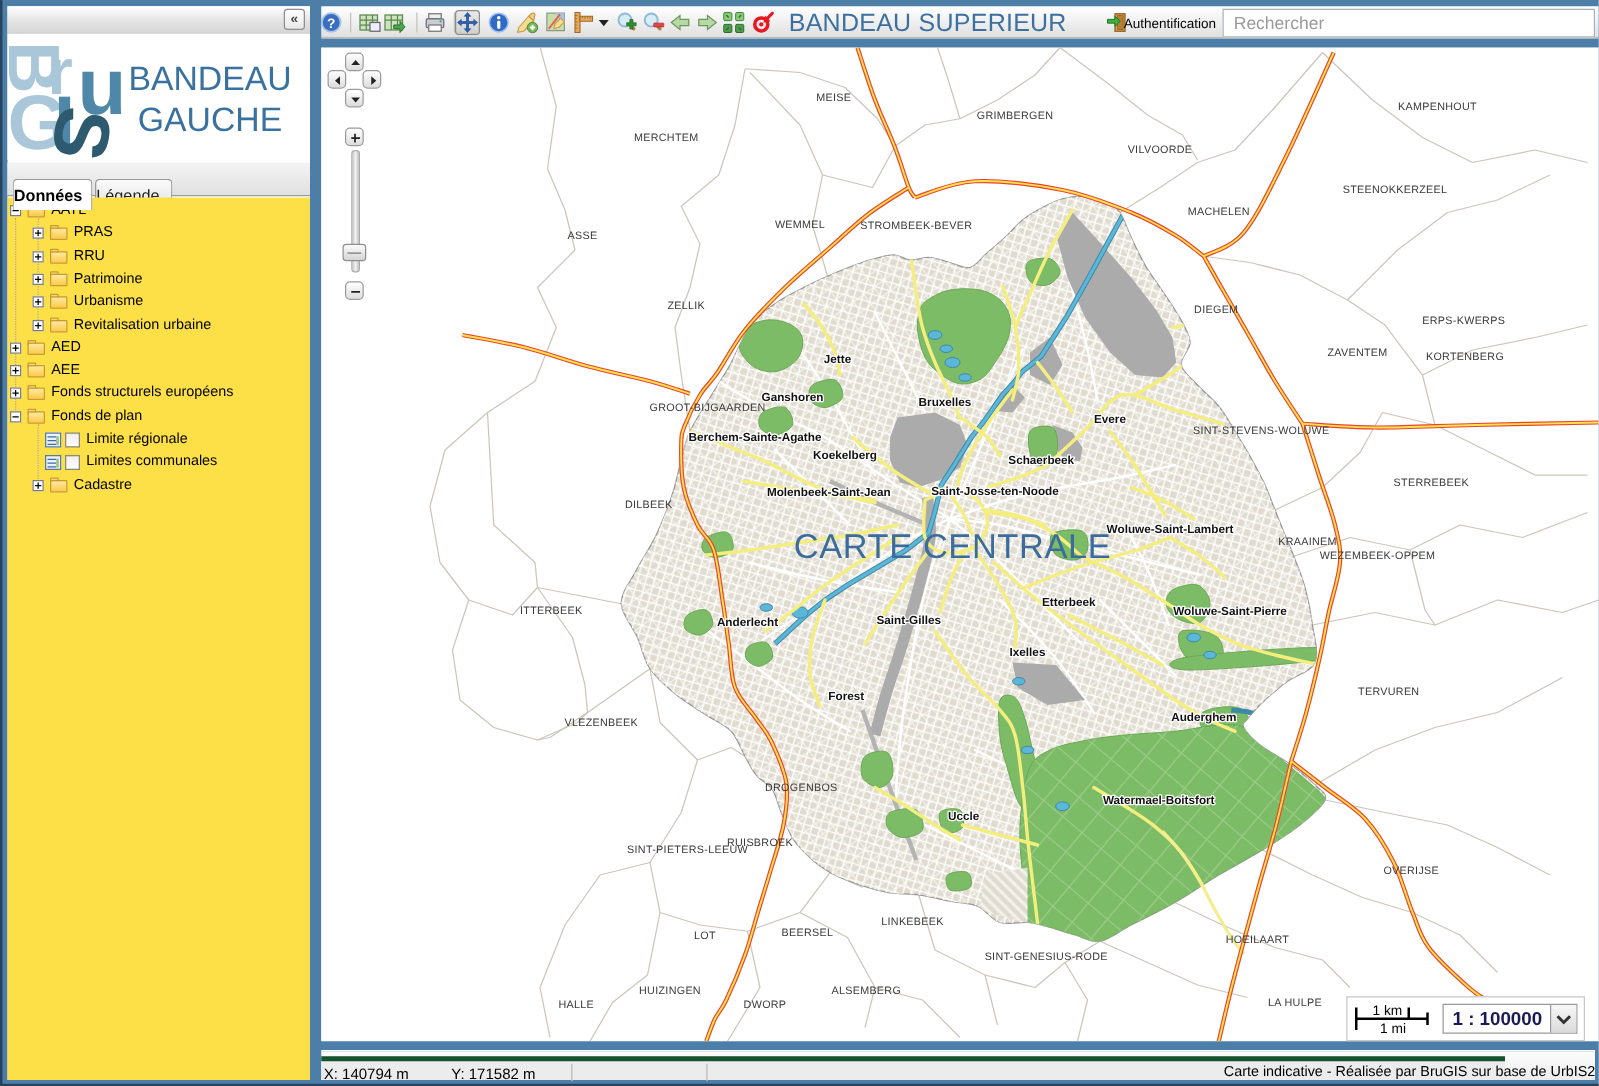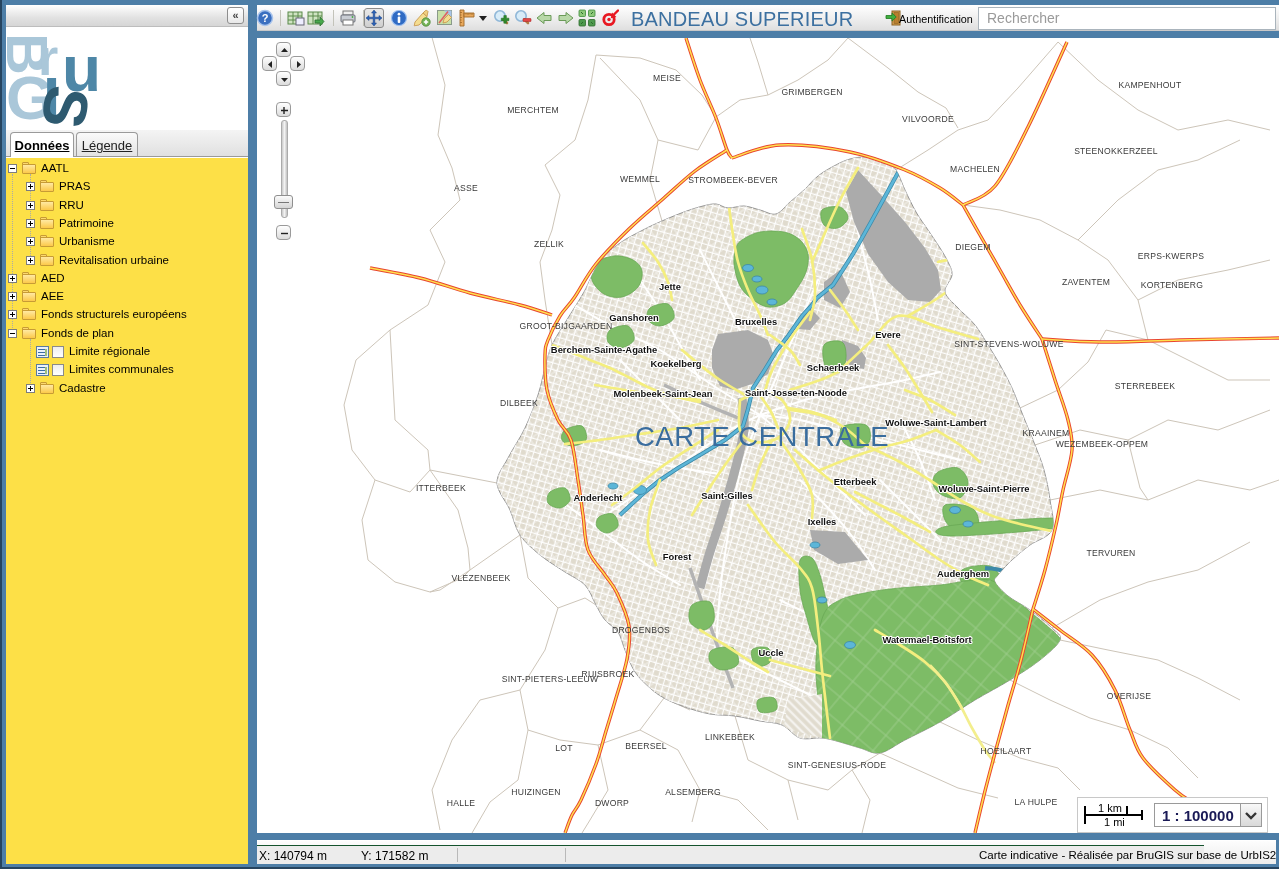--- a/index.html
+++ b/index.html
@@ -9,22 +9,22 @@
 #lp-head { position:absolute; left:0; top:0; width:242px; height:22px;
   background:linear-gradient(#ffffff,#e2e2e2 60%,#d6d6d6); border-bottom:1px solid #bdbdbd; }
 #collapse { position:absolute; right:4px; top:2px; width:17px; height:17px; border:1px solid #8e8e8e;
   border-radius:3px; background:linear-gradient(#fff,#e8e8e8); font-size:11px; color:#444;
   text-align:center; line-height:15px; font-weight:bold; }
 #logo { position:absolute; left:0; top:22px; width:242px; height:101px; background:#fff; overflow:hidden; }
 #bandgauche { position:absolute; left:88px; top:42px; width:148px; color:#39719f; font-size:27px;
   text-align:center; line-height:33px; }
 #tabbar { position:absolute; left:0; top:125px; width:242px; height:27px;
   background:linear-gradient(#f4f4f4,#e0e0e0); border-bottom:1px solid #9a9a9a; }
-.tab { position:absolute; top:2px; height:24px; border:1px solid #9a9a9a; border-bottom:none;
-  border-radius:4px 4px 0 0; font-size:13px; text-align:center; padding-top:5px;text-decoration:underline; }
+.tab { position:absolute; top:13px; height:24px; border:1px solid #9a9a9a; border-bottom:none;
+  border-radius:4px 4px 0 0; font-size:13px; text-align:left; padding-top:5px; }
 #tab1 { left:4px; width:64px; background:#fff; font-weight:bold; height:25px; z-index:2; }
 #tab2 { left:70px; width:62px; background:linear-gradient(#fafafa,#e3e3e3); color:#222; }
 #tree { position:absolute; left:0; top:153px; width:242px; bottom:0; background:#fde047; font-size:11.5px; color:#000; }
 .trow { position:absolute; height:18px; white-space:nowrap; }
 .pm { position:absolute; width:9px; height:9px; border:1px solid #7d7d7d; background:#fff; top:4px; }
 .pm:before { content:""; position:absolute; left:1px; top:3px; width:5px; height:1px; background:#000; }
 .pm.plus:after { content:""; position:absolute; left:3px; top:1px; width:1px; height:5px; background:#000; }
 .fold { position:absolute; top:2px; width:15px; height:13px; }
 .fbody { position:absolute; left:0; top:2px; width:14px; height:10px; background:linear-gradient(#ffe9a2,#fcc94a);
   border:1px solid #c79b35; border-radius:1px; }
@@ -38,21 +38,21 @@
   background:linear-gradient(#ffffff,#eeeeee 55%,#dfdfdf); border-bottom:1px solid #c8c8c8; }
 .ticon { position:absolute; top:3px; width:20px; height:20px; }
 .tsep { position:absolute; top:5px; width:1px; height:16px; background:#c3c3ba; }
 #bandsup { position:absolute; left:374px; top:3px; font-size:20px; color:#3c70a0; letter-spacing:0.2px; }
 #authlbl { position:absolute; left:642px; top:8px; font-size:10.8px; color:#000; }
 #searchbox { position:absolute; left:721px; top:2px; width:298px; height:23px; border:1px solid #aab4bc;
   background:#fff; font-size:14px; color:#9a9a9a; padding:2px 0 0 8px; }
 #maparea { position:absolute; left:257px; top:38px; width:1022px; height:795px; background:#fff; overflow:hidden; }
 #statusbar { position:absolute; left:257px; top:840px; width:1019px; height:24px;
   background:linear-gradient(#fdfdfd,#ececec); border-top:1px solid #fff; }
-#statusbar2 { position:absolute; left:257px; top:845px; width:947px; height:19px; background:#ececec; border-top:1px solid #14532d;}
+#statusbar2 { position:absolute; left:257px; top:845px; width:947px; height:19px; background:#ececec; border-top:4px solid #14532d;}
 .stxt { position:absolute; top:3px; font-size:12px; color:#000; }
 .ssep { position:absolute; top:2px; width:1px; height:14px; background:#b9b9b9; }
 #bandinf { position:absolute; left:379px; top:-2px; font-size:20px; color:#3c70a0; letter-spacing:0.2px; }
 
 .mbtn { position:absolute; width:15px; height:15px; border:1px solid #9a9a9a; border-radius:4px;
   background:linear-gradient(#ffffff,#dcdcdc); }
 .mbtn svg { position:absolute; left:2px; top:2px; }
 #sliderline { position:absolute; left:24px; top:82px; width:7px; height:98px; border:1px solid #aaa;
   border-radius:3px; background:linear-gradient(90deg,#c9c9c9,#f2f2f2 50%,#c0c0c0); }
 #sliderhandle { position:absolute; left:17px; top:157px; width:19px; height:14px; border:1px solid #8f8f8f;
@@ -80,20 +80,21 @@
     <g font-family="Liberation Sans" font-weight="bold">
       <text x="0" y="0" font-size="58" fill="#aac7d9" transform="translate(1,6) rotate(90)">B</text>
       <text x="32" y="48" font-size="52" fill="#aac7d9">r</text>
       <text x="56" y="64" font-size="64" fill="#4e87a7">u</text>
       <text x="0" y="92" font-size="62" fill="#aac7d9">G</text>
       <text x="37" y="93" font-size="62" fill="#4e87a7">I</text>
       <text x="0" y="0" font-size="62" fill="#2e5a70" transform="translate(42,56) rotate(100)">S</text>
     </g>
   </svg>
   </div>
+  <div id="bandgauche">BANDEAU<br>GAUCHE</div>
   <div id="tabbar">
     <div class="tab" id="tab1">Données</div>
     <div class="tab" id="tab2">Légende</div>
   </div>
   <div id="tree">
       <div style="position:absolute;left:6px;top:16px;height:160px;border-left:1px dotted #aaa"></div>
       <div style="position:absolute;left:24px;top:16px;height:88px;border-left:1px dotted #aaa"></div>
       <div style="position:absolute;left:24px;top:181px;height:50px;border-left:1px dotted #aaa"></div>
       <div class="trow" style="left:0;top:2px;width:242px">
         <span class="pm " style="left:2px"></span>

